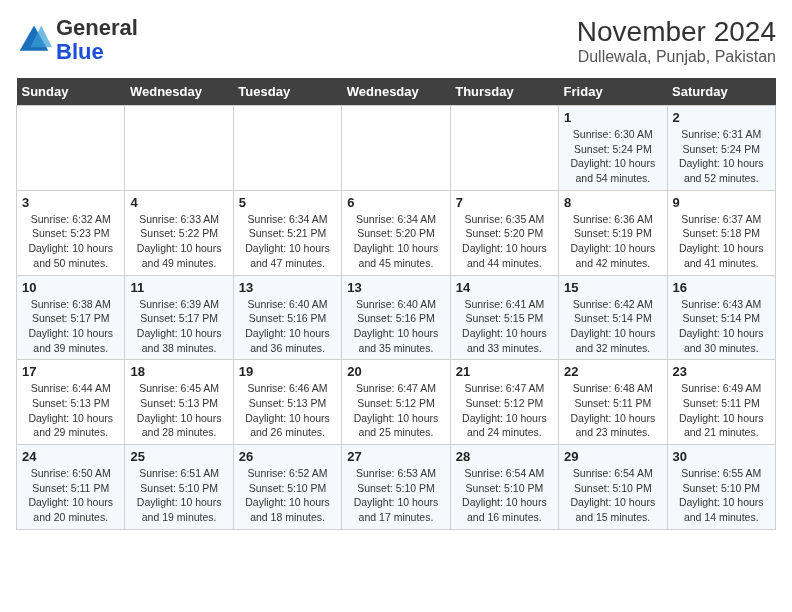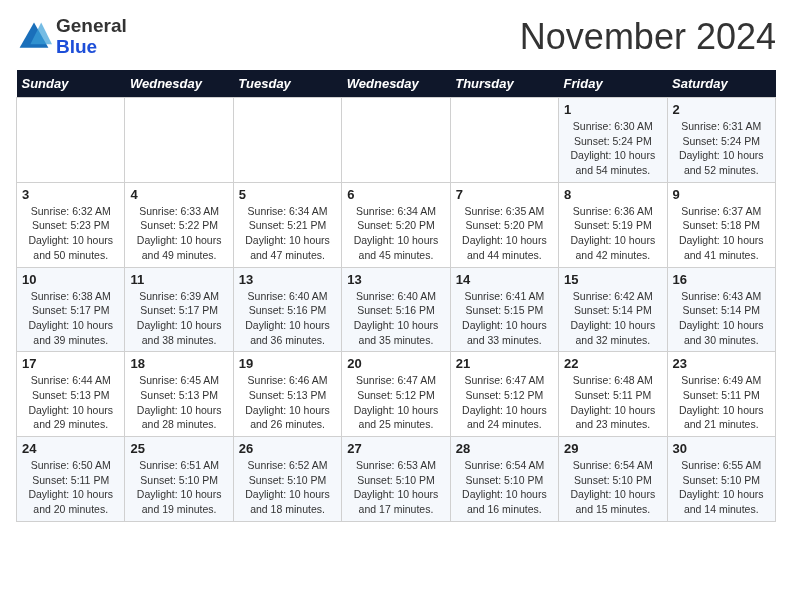--- a/index.html
+++ b/index.html
@@ -15,56 +15,55 @@
       justify-content: space-between;
       align-items: flex-start;
       margin-bottom: 12px;
     }
     .logo {
       display: flex;
       align-items: center;
       gap: 4px;
     }
     .logo-text {
-      font-size: 19px;
+      font-size: 22px;
       font-weight: bold;
       line-height: 1.1;
     }
     .logo-general { color: #333; }
     .logo-blue { color: #1d4ed8; }
     .logo-icon {
       width: 36px;
       height: 36px;
     }
     .title-block {
       text-align: right;
     }
     .month-title {
-      font-size: 36px;
+      font-size: 28px;
       font-weight: normal;
       color: #333;
       text-align: right;
     }
     .location {
       font-size: 16px;
       color: #555;
     }
     table {
       width: 100%;
       border-collapse: collapse;
       font-size: 11px;
     }
     thead tr th {
-      background-color: #0f172a;
+      background-color: #404040;
       color: white;
       padding: 6px 5px;
       text-align: left;
       font-size: 13px;
       font-weight: bold;
-      font-style: italic;
     }
     tbody tr td {
       border: 1px solid #d0d0d0;
       vertical-align: top;
       padding: 4px 5px;
       width: calc(100%/7);
       min-height: 70px;
       background: #fff;
     }
     tbody tr:nth-child(odd) td {
@@ -96,20 +95,21 @@
       <polygon points="20,4 36,32 4,32" fill="#1a6fba"></polygon>
       <polygon points="28,4 40,28 16,28" fill="#3a9fd8" opacity="0.7"></polygon>
     </svg>
     <div class="logo-text">
       <span class="logo-general">General</span><br>
       <span class="logo-blue">Blue</span>
     </div>
   </div>
   <div class="title-block">
     <div class="month-title">November 2024</div>
+    <div class="location">Dullewala, Punjab, Pakistan</div>
   </div>
 </div>
 
 <table>
   <thead>
     <tr>
     <th>Sunday</th>
         <th>Wednesday</th>
         <th>Tuesday</th>
         <th>Wednesday</th>

